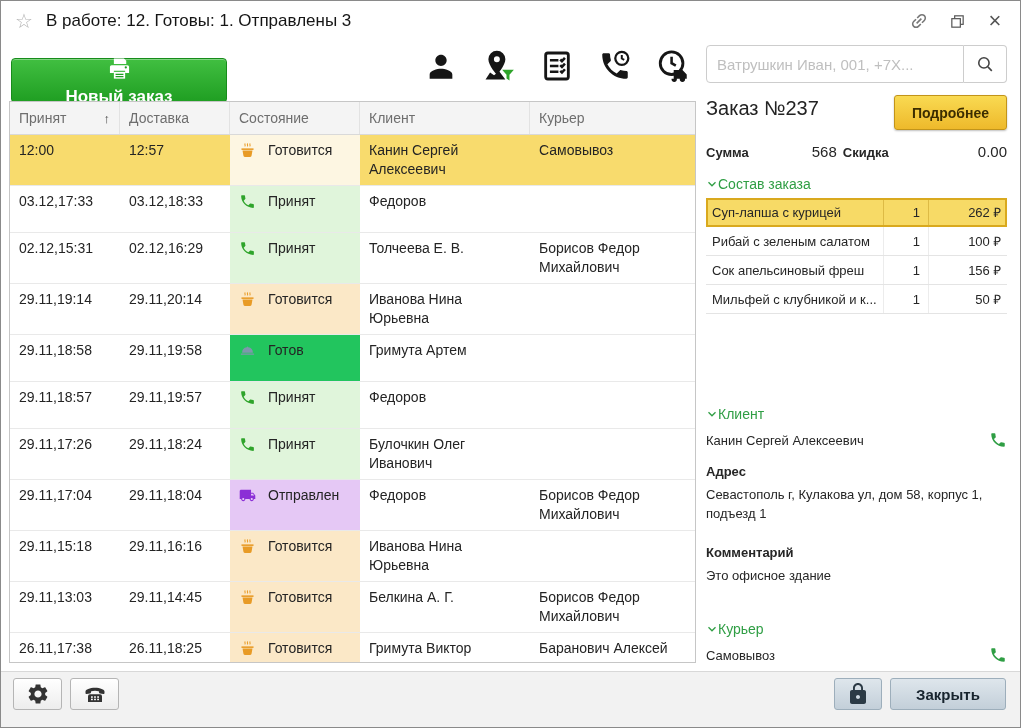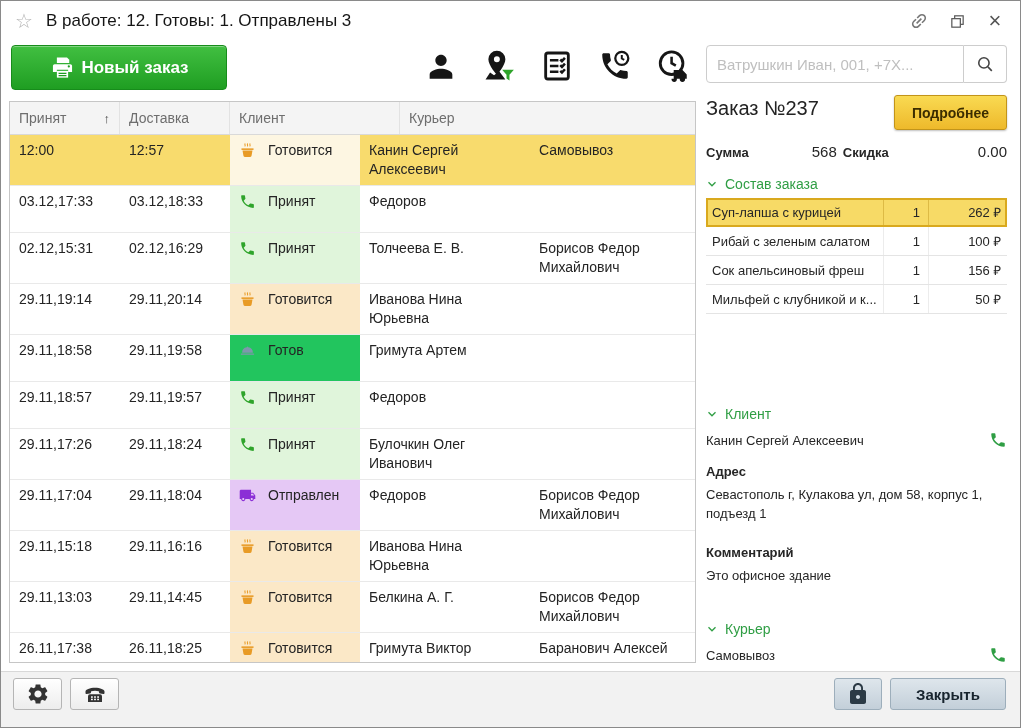--- a/index.html
+++ b/index.html
@@ -12,24 +12,24 @@
   
   .titlebar { position:absolute; top:0; left:0; right:0; height:40px;
     display:flex; align-items:center; padding:0 14px; background:#fff; }
   .star { font-size:20px; color:#b5b5b5; margin-right:13px; cursor:pointer; }
   .title { font-size:17px; color:#151515; }
   .win-controls { margin-left:auto; display:flex; align-items:center; gap:16px; }
   .win-btn { width:22px; height:22px; display:flex; align-items:center; justify-content:center; cursor:pointer; }
   .close-x { font-size:22px; color:#555; line-height:20px; }
   
   .toolbar { position:absolute; top:40px; left:0; right:0; height:58px; }
-  .btn-new { position:absolute; left:10px; top:4px; width:216px; height:45px;
+  .btn-new { position:absolute; left:10px; top:17px; width:216px; height:45px;
     background:linear-gradient(#41bf41,#1f9e22); border:1px solid #178c1b; border-radius:4px;
     color:#fff; font-weight:bold; font-size:17px; display:flex; align-items:center;
-    justify-content:center; gap:5px; cursor:pointer; box-shadow:inset 0 1px 0 rgba(255,255,255,.35); }
+    justify-content:center; gap:5px; cursor:pointer; box-shadow:inset 0 1px 0 rgba(255,255,255,.35);flex-direction:column; }
   .toolbar-icons { position:absolute; left:421px; top:6px; display:flex; gap:20px; }
   .tool-icon { width:38px; height:38px; display:flex; align-items:center; justify-content:center; cursor:pointer; }
   .tool-icon svg { width:34px; height:34px; }
   
   .search-wrap { display:flex; height:38px; }
   .search-input { width:258px; height:38px; border:1px solid #cdcdcd; border-radius:4px 0 0 4px;
     padding:0 10px; font-size:15px; color:#333; font-family:"Liberation Sans",sans-serif; outline:none; }
   .search-input::placeholder { color:#bfbfbf; }
   .search-btn { width:43px; height:38px; border:1px solid #cdcdcd; border-left:none;
     border-radius:0 4px 4px 0; background:#fff; cursor:pointer; display:flex; align-items:center; justify-content:center; }
@@ -54,21 +54,21 @@
   .order-title { font-size:20px; color:#232323; }
   .btn-details { position:absolute; right:0; top:-2px; width:113px; height:35px;
     background:linear-gradient(#f9da52,#eeb92b); border:1px solid #c2941a; border-radius:3px;
     font-weight:bold; font-size:14px; color:#3c2d00; cursor:pointer; box-shadow:0 1px 2px rgba(0,0,0,.25);
     font-family:"Liberation Sans",sans-serif; }
   .sum-row { margin-top:10px; display:flex; align-items:baseline; font-size:13px; }
   .sum-label, .disc-label { font-weight:bold; }
   .sum-val { width:88px; text-align:right; font-size:15px; }
   .disc-label { margin-left:6px; }
   .disc-val { flex:1; text-align:right; font-size:15px; }
-  .section-header { display:flex; align-items:center; gap:7px; color:#2f9e44; font-size:14px; cursor:pointer; }
+  .section-header { display:flex; align-items:center; gap:0; color:#2f9e44; font-size:14px; cursor:pointer; }
   .section-header svg { width:12px; height:12px; }
   .sh-items { margin-top:16px; } .sh-client { margin-top:92px; } .sh-courier { margin-top:36px; }
   .items { margin-top:6px; }
   .item-row { display:flex; align-items:center; height:29px; border-bottom:1px solid #e4e4e4;
     font-size:13px; padding:0 6px; cursor:pointer; }
   .item-name { flex:1; white-space:nowrap; overflow:hidden; }
   .item-qty { width:46px; text-align:right; border-left:1px solid #ececec; border-right:1px solid #ececec;
     padding-right:8px; align-self:stretch; display:flex; align-items:center; justify-content:flex-end; }
   .item-price { width:72px; text-align:right; }
   .item-row.selected { background:#f7da66; outline:2px solid #d9a91e; outline-offset:-2px; }
@@ -256,20 +256,23 @@
 
 <div class="orders-table">
   <div class="thead">
     <div class="th c1">
       <span>Принят</span>
       <span class="sort-arrow">↑</span>
     </div>
     <div class="th c2">
         <span>Доставка</span>
       </div>
+    <div class="th c3">
+        <span>Состояние</span>
+      </div>
     <div class="th c4">
         <span>Клиент</span>
       </div>
     <div class="th c5">
         <span>Курьер</span>
       </div>
   </div>
   <div>
       <div class="row selected">
         <div class="cell c1">12:00</div>

